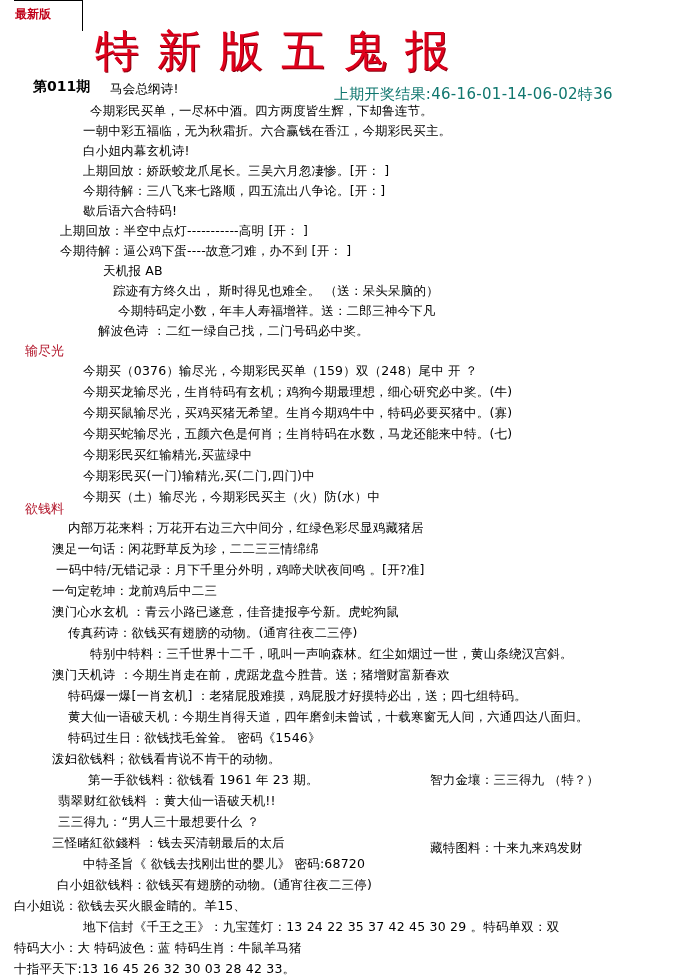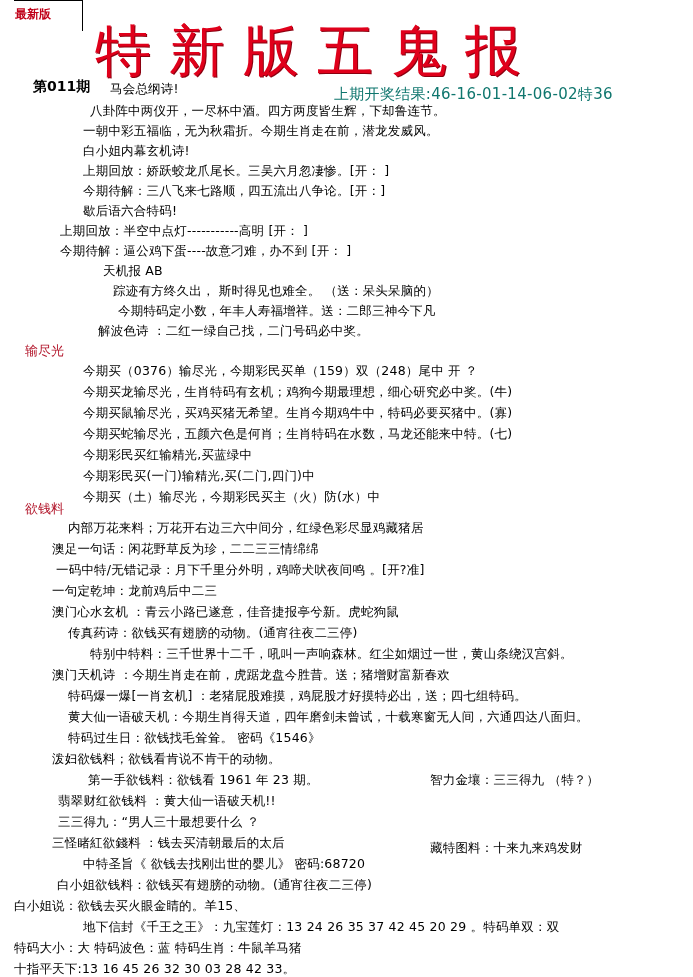--- a/index.html
+++ b/index.html
@@ -5,42 +5,42 @@
   html, body { margin: 0; padding: 0; background: #ffffff; }
   body { width: 693px; height: 977px; position: relative; overflow: hidden;
          font-family: "DejaVu Sans", sans-serif; color: #000; }
   .abs { position: absolute; white-space: nowrap; }
   .line { font-size: 12.5px; line-height: 16px; letter-spacing: 0.2px; }
   .badge-box { position: absolute; left: 14px; top: 0; width: 68px; height: 30px;
                border-right: 1px solid #000; border-top: 1px solid #000; }
   .badge { position: absolute; left: 15px; top: 6px; font-size: 12px; font-weight: bold;
            color: #c00018; letter-spacing: 0px; }
   .title { position: absolute; left: 95px; top: 26px; font-family: "DejaVu Serif", serif;
-           font-size: 56px; color: #e0001b; letter-spacing: 18px; line-height: 50px;
+           font-size: 44px; color: #e0001b; letter-spacing: 18px; line-height: 50px;
            text-shadow: 1px 1px 0 #8a0010; }
   .issue { position: absolute; left: 33px; top: 78px; font-size: 14px; font-weight: bold; }
   .result { position: absolute; left: 334px; top: 85px; font-size: 15px; color: #0f766e; letter-spacing: 0.3px; }
   .section { color: #b2152a; font-size: 13px; }
 </style>
 </head>
 <body>
 
 <div>
   <div class="badge-box"></div>
   <div class="badge">最新版</div>
   <div class="title">特新版五鬼报</div>
   <div class="issue">第011期</div>
   <div class="result">
     <span>上期开奖结果:</span><span>46-16-01-14-06-02特36</span>
   </div>
 
   <div id="intro">
       <div class="abs line" style="left: 110px; top: 81px;">马会总纲诗!</div>
-      <div class="abs line" style="left: 90px; top: 103px;">八卦阵中两仪开，一尽杯中酒。四方两度皆生辉，下却鲁连节。</div>
-      <div class="abs line" style="left: 83px; top: 123px;">一朝中彩五福临，无为秋霜折。今期生肖走在前，潜龙发威风。</div>
+      <div class="abs line" style="left: 90px; top: 103px;">今期彩民买单，一尽杯中酒。四方两度皆生辉，下却鲁连节。</div>
+      <div class="abs line" style="left: 83px; top: 123px;">一朝中彩五福临，无为秋霜折。六合赢钱在香江，今期彩民买主。</div>
       <div class="abs line" style="left: 83px; top: 143px;">白小姐内幕玄机诗!</div>
       <div class="abs line" style="left: 83px; top: 163px;">上期回放：娇跃蛟龙爪尾长。三吴六月忽凄惨。[开：  ]</div>
       <div class="abs line" style="left: 83px; top: 183px;">今期待解：三八飞来七路顺，四五流出八争论。[开：]</div>
       <div class="abs line" style="left: 83px; top: 203px;">歇后语六合特码!</div>
       <div class="abs line" style="left: 60px; top: 223px;">上期回放：半空中点灯-----------高明        [开：  ]</div>
       <div class="abs line" style="left: 60px; top: 243px;">今期待解：逼公鸡下蛋----故意刁难，办不到 [开：  ]</div>
       <div class="abs line" style="left: 103px; top: 263px;">天机报 AB</div>
       <div class="abs line" style="left: 113px; top: 283px;">踪迹有方终久出，  斯时得见也难全。   （送：呆头呆脑的）</div>
       <div class="abs line" style="left: 118px; top: 303px;">今期特码定小数，年丰人寿福增祥。送：二郎三神今下凡</div>
       <div class="abs line" style="left: 98px; top: 323px;">解波色诗 ：二红一绿自己找，二门号码必中奖。</div>
@@ -73,17 +73,17 @@
       <div class="abs line" style="left: 52px; top: 751px;">泼妇欲钱料；欲钱看肯说不肯干的动物。</div>
       <div class="abs line" style="left: 88px; top: 772px;">第一手欲钱料：欲钱看 1961 年 23 期。</div>
       <div class="abs line" style="left: 430px; top: 772px;">智力金壤：三三得九 （特？）</div>
       <div class="abs line" style="left: 58px; top: 793px;">翡翠财红欲钱料 ：黄大仙一语破天机!!</div>
       <div class="abs line" style="left: 58px; top: 814px;">三三得九：“男人三十最想要什么 ？</div>
       <div class="abs line" style="left: 430px; top: 840px;">藏特图料：十来九来鸡发财</div>
       <div class="abs line" style="left: 52px; top: 835px;">三怪睹紅欲錢料 ：钱去买清朝最后的太后</div>
       <div class="abs line" style="left: 83px; top: 856px;">中特圣旨《 欲钱去找刚出世的婴儿》 密码:68720</div>
       <div class="abs line" style="left: 57px; top: 877px;">白小姐欲钱料：欲钱买有翅膀的动物。(通宵往夜二三停)</div>
       <div class="abs line" style="left: 14px; top: 898px;">白小姐说：欲钱去买火眼金睛的。羊15、</div>
-      <div class="abs line" style="left: 83px; top: 919px;">地下信封《千王之王》：九宝莲灯：13 24 26 35 37 42 45 20 29  。特码单双：双</div>
+      <div class="abs line" style="left: 83px; top: 919px;">地下信封《千王之王》：九宝莲灯：13 24 22 35 37 42 45 30 29  。特码单双：双</div>
       <div class="abs line" style="left: 14px; top: 940px;">特码大小：大 特码波色：蓝   特码生肖：牛鼠羊马猪</div>
       <div class="abs line" style="left: 14px; top: 961px;">十指平天下:13 16 45 26 32 30 03 28 42 33。</div>
     </div>
 </div>
 
 </body></html>

